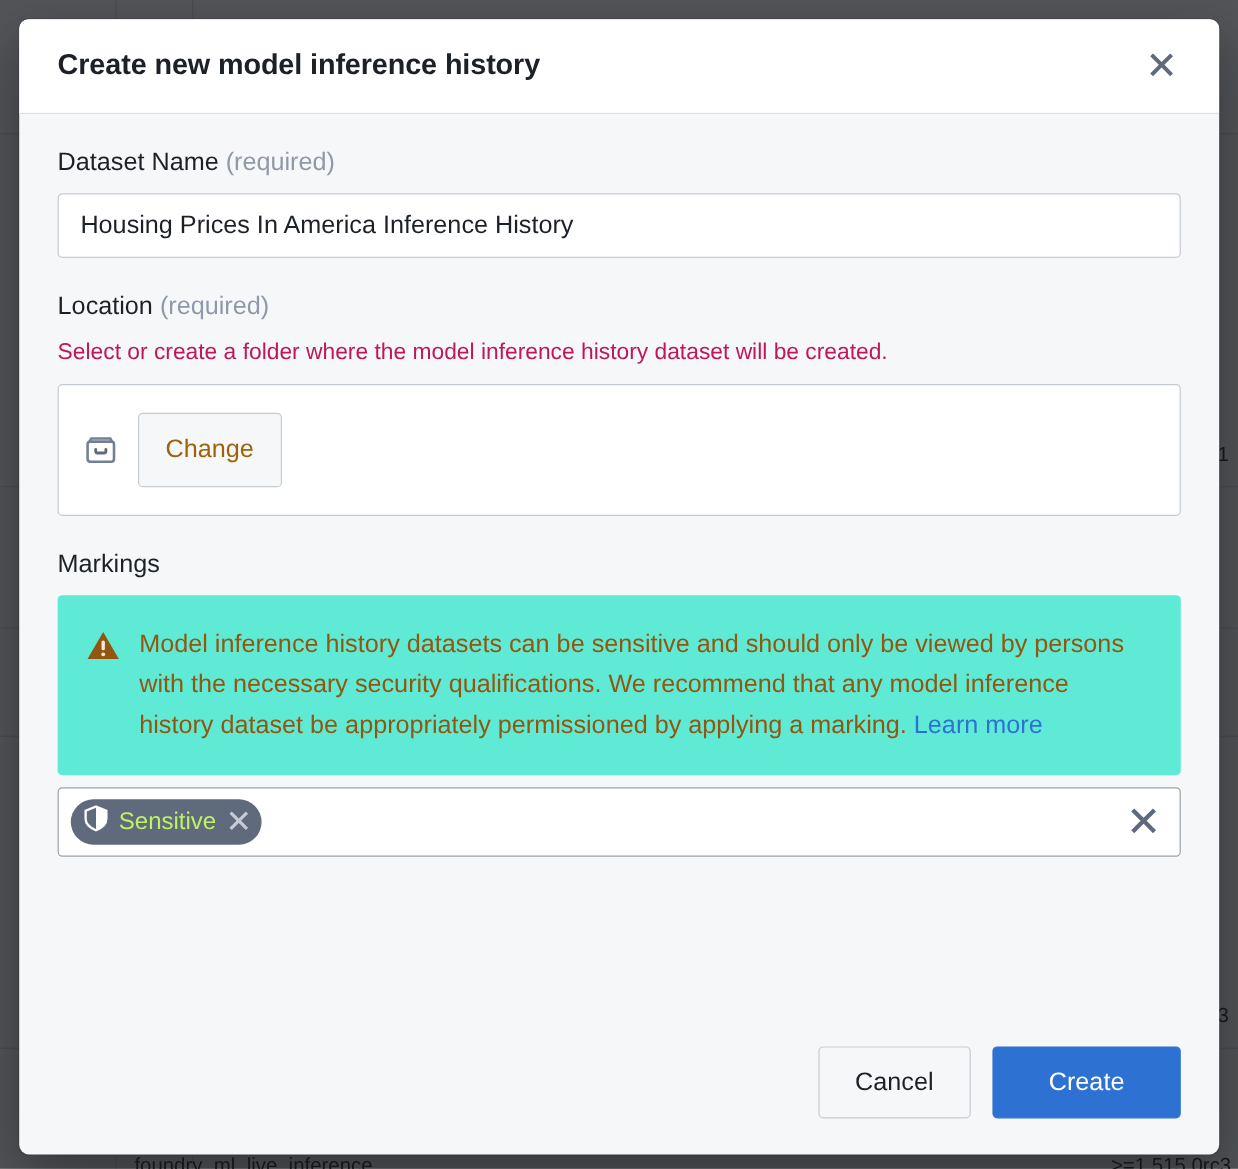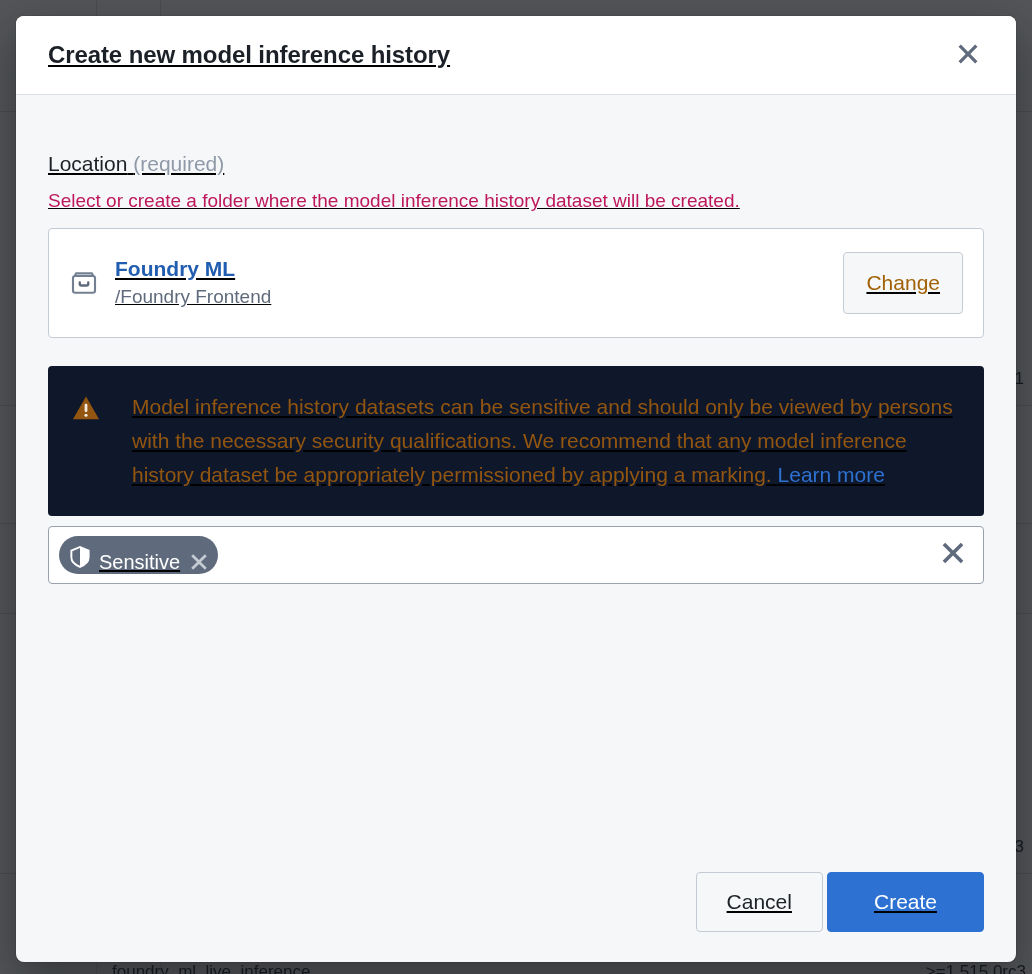--- a/index.html
+++ b/index.html
@@ -64,21 +64,20 @@
     left: 16px;
     top: 16px;
     width: 1000px;
     height: 946px;
     background: #f6f7f9;
     border-radius: 8px;
     box-shadow: 0 0 0 1px rgba(17,20,24,.10), 0 18px 46px rgba(17,20,24,.45);
     display: flex;
     flex-direction: column;
     overflow: hidden;
-    text-decoration: underline;
   }
 
   .dialog-header {
     height: 79px;
     flex: 0 0 79px;
     background: #ffffff;
     border-bottom: 1px solid #dcdfe4;
     display: flex;
     align-items: center;
     padding: 0 28px 0 32px;
@@ -184,26 +183,26 @@
   .btn-minimal {
     background: #f6f7f9;
     border: 1px solid #c5cbd3;
     color: #a16207;
     height: 62px;
     padding: 0 22px;
   }
 
   
   .callout {
-    background: #0f172a;
+    background: #5eead4;
     border-radius: 4px;
     padding: 24px 26px 24px 24px;
     display: flex;
     align-items: flex-start;
-    gap: 32px;
+    gap: 16px;
     justify-content: space-between;
   }
   .callout-icon {
     flex: 0 0 auto;
     margin-top: 5px;
   }
   .callout-text {
     font-size: 21px;
     line-height: 1.62;
     color: #935610;
@@ -221,24 +220,24 @@
     border: 1px solid #9aa2ad;
     border-radius: 4px;
     height: 58px;
     display: flex;
     align-items: center;
     padding: 0 14px 0 10px;
   }
   .tag-area { flex: 1 1 auto; display: flex; align-items: center; gap: 8px; min-width: 0; }
   .chip {
     display: inline-flex;
-    align-items: flex-end;
+    align-items: center;
     gap: 8px;
     background: #5f6b7c;
-    color: #ffffff;
+    color: #bef264;
     border-radius: 999px;
     height: 38px;
     padding: 0 10px 0 10px;
     font-size: 20px;
     cursor: default;
   }
   .chip-remove {
     background: transparent;
     border: none;
     padding: 0;
@@ -258,21 +257,21 @@
     justify-content: center;
   }
 
   
   .dialog-footer {
     flex: 0 0 auto;
     padding: 26px 32px 30px 32px;
     display: flex;
     justify-content: flex-end;
     align-items: center;
-    gap: 4px;
+    gap: 18px;
   }
   .btn-cancel {
     background: #f6f7f9;
     border: 1px solid #c5cbd3;
     color: #1c2127;
     height: 60px;
     padding: 0 30px;
   }
   .btn-primary {
     background: #2d72d2;
@@ -327,45 +326,49 @@
       <span>
         <svg width="22" height="22" viewBox="0 0 16 16" aria-hidden="true">
           <path d="M2.8 2.0 L8 7.2 L13.2 2.0 L14.9 3.7 L9.7 8.9 L14.9 14.1 L13.2 15.8 L8 10.6 L2.8 15.8 L1.1 14.1 L6.3 8.9 L1.1 3.7 Z" fill="#5f6b7c" transform="translate(0,-0.9)"></path>
         </svg>
       </span>
     </button>
   </div>
 
   <div class="dialog-body">
 
+    <div>
+      <div class="field-label">
+        <span>Dataset Name</span>
+        <span class="req">(required)</span>
+      </div>
+      <input class="text-input" type="text" value="Housing Prices In America Inference History" style="">
+    </div>
 
     <div class="section">
       <div class="field-label">
         <span>Location</span>
         <span class="req">(required)</span>
       </div>
       <p class="help-text">Select or create a folder where the model inference history dataset will be created.</p>
 
       <div class="location-card">
         <span class="loc-icon">
           <svg width="30" height="30" viewBox="0 0 24 24" aria-hidden="true">
             <rect x="3.2" y="6.4" width="17.6" height="13.4" rx="1.8" fill="#ffffff" stroke="#738091" stroke-width="1.7"></rect>
             <path d="M4.6 6.4 L5.6 4.3 L18.4 4.3 L19.4 6.4 Z" fill="#ffffff" stroke="#738091" stroke-width="1.7" stroke-linejoin="round"></path>
             <path d="M8.6 11.6 L8.6 12.6 Q8.6 14.0 10.0 14.0 L14.0 14.0 Q15.4 14.0 15.4 12.6 L15.4 11.6" fill="none" stroke="#5f6b7c" stroke-width="1.9" stroke-linecap="round"></path>
           </svg>
         </span>
-        <div class="loc-texts">
-          <div class="loc-name">Foundry ML</div>
-          <div class="loc-path">/Foundry Frontend</div>
-        </div>
         <button class="btn btn-minimal">Change</button>
       </div>
     </div>
 
     <div class="section">
+      <div class="field-label">Markings</div>
 
       <div class="callout">
         <span class="callout-icon">
           <svg width="28" height="26" viewBox="0 0 24 22" aria-hidden="true">
             <path d="M12 1.2 L23.2 20.6 L0.8 20.6 Z" fill="#935610"></path>
             <rect x="10.8" y="7.4" width="2.4" height="7.0" rx="1.1" fill="#f3eae2"></rect>
             <circle cx="12" cy="17.2" r="1.35" fill="#f3eae2"></circle>
           </svg>
         </span>
         <div class="callout-text">

